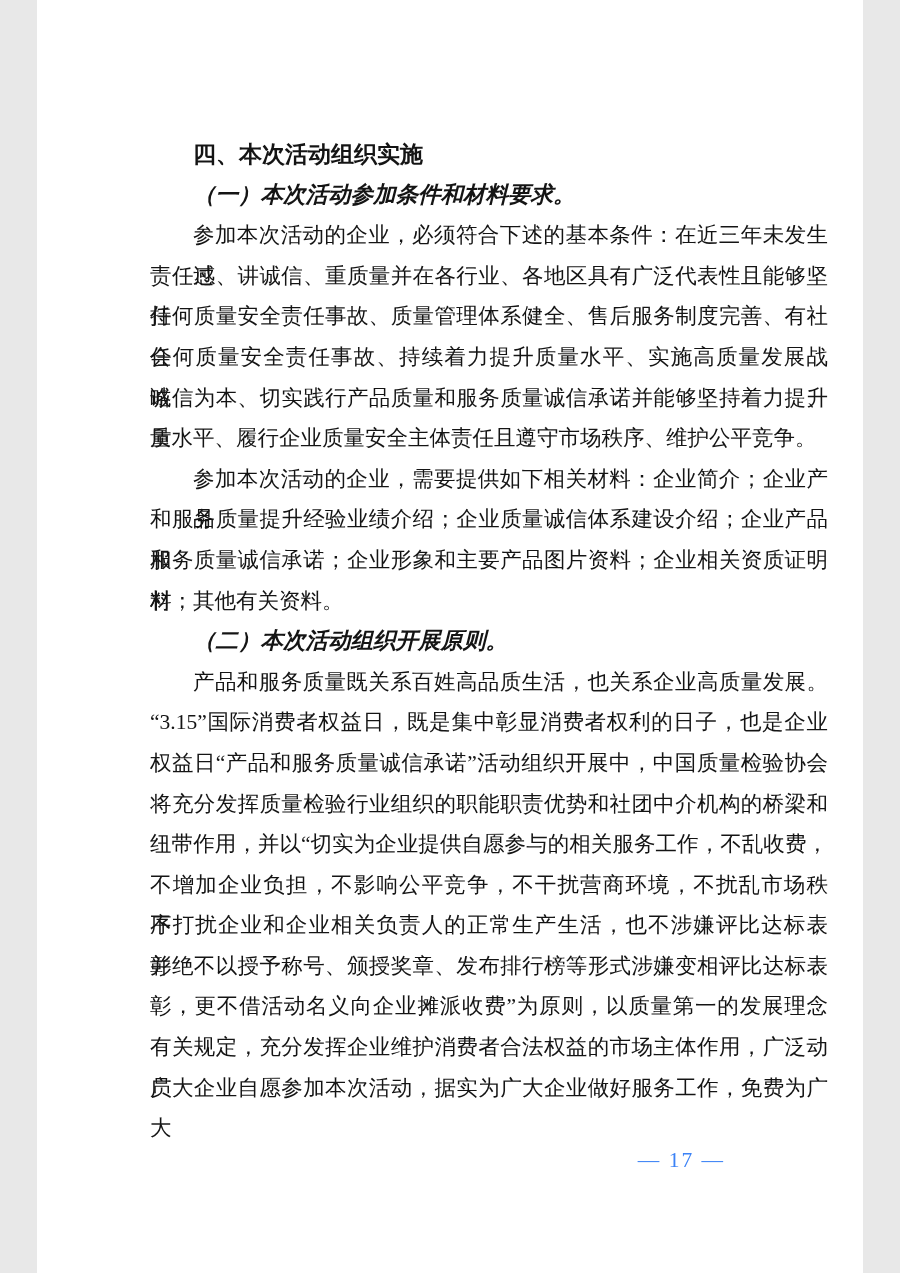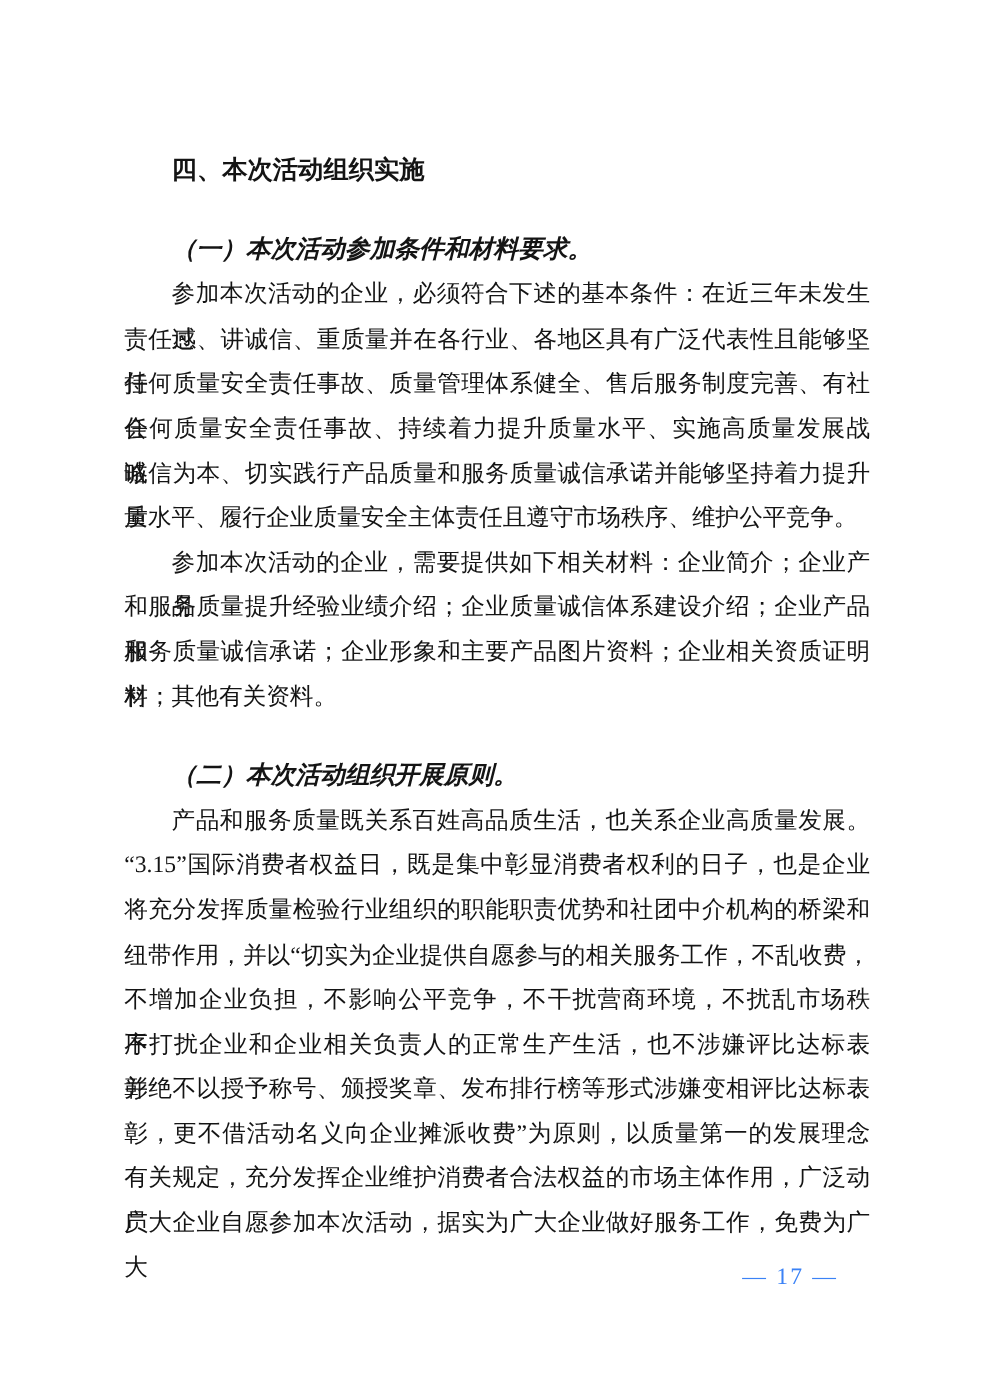--- a/index.html
+++ b/index.html
@@ -2,21 +2,21 @@
 <html><head>
 <meta charset="utf-8">
 <style>
   html, body {
     margin: 0;
     padding: 0;
     background: #e8e8e8;
   }
   .page {
     position: relative;
-    width: 900px;
+    width: 826px;
     height: 1273px;
     margin: 0 auto;
     background: #ffffff;
     font-family: "Liberation Serif", "DejaVu Serif", serif;
     color: #141414;
     overflow: hidden;
   }
   .doc {
     position: absolute;
     left: 113px;
@@ -34,21 +34,20 @@
     font-family: "Liberation Sans", "DejaVu Sans", sans-serif;
     font-weight: 700;
     font-size: 23px;
     padding-left: 43px;
   }
   .h2 {
     font-weight: 700;
     font-style: italic;
     font-size: 22.5px;
     padding-left: 43px;
-    margin-top: 32px;
   }
   .pline {
     text-align: justify;
     text-align-last: justify;
     white-space: normal;
   }
   .pline.first {
     padding-left: 43px;
   }
   .pline.para-end {
@@ -77,20 +76,21 @@
       <div class="doc-line pline">任何质量安全责任事故、持续着力提升质量水平、实施高质量发展战略、</div>
       <div class="doc-line pline">诚信为本、切实践行产品质量和服务质量诚信承诺并能够坚持着力提升质</div>
       <div class="doc-line pline para-end">量水平、履行企业质量安全主体责任且遵守市场秩序、维护公平竞争。</div>
       <div class="doc-line pline first">参加本次活动的企业，需要提供如下相关材料：企业简介；企业产品</div>
       <div class="doc-line pline">和服务质量提升经验业绩介绍；企业质量诚信体系建设介绍；企业产品和</div>
       <div class="doc-line pline">服务质量诚信承诺；企业形象和主要产品图片资料；企业相关资质证明材</div>
       <div class="doc-line pline para-end">料；其他有关资料。</div>
       <div class="doc-line h2">（二）本次活动组织开展原则。</div>
       <div class="doc-line pline first">产品和服务质量既关系百姓高品质生活，也关系企业高质量发展。</div>
       <div class="doc-line pline">“3.15”国际消费者权益日，既是集中彰显消费者权利的日子，也是企业</div>
+      <div class="doc-line pline">权益日“产品和服务质量诚信承诺”活动组织开展中，中国质量检验协会</div>
       <div class="doc-line pline">将充分发挥质量检验行业组织的职能职责优势和社团中介机构的桥梁和</div>
       <div class="doc-line pline">纽带作用，并以“切实为企业提供自愿参与的相关服务工作，不乱收费，</div>
       <div class="doc-line pline">不增加企业负担，不影响公平竞争，不干扰营商环境，不扰乱市场秩序，</div>
       <div class="doc-line pline">不打扰企业和企业相关负责人的正常生产生活，也不涉嫌评比达标表彰，</div>
       <div class="doc-line pline">并绝不以授予称号、颁授奖章、发布排行榜等形式涉嫌变相评比达标表</div>
       <div class="doc-line pline">彰，更不借活动名义向企业摊派收费”为原则，以质量第一的发展理念</div>
       <div class="doc-line pline">有关规定，充分发挥企业维护消费者合法权益的市场主体作用，广泛动员</div>
       <div class="doc-line pline">广大企业自愿参加本次活动，据实为广大企业做好服务工作，免费为广大</div>
     </main>
   <div class="page-number">— 17 —</div>

